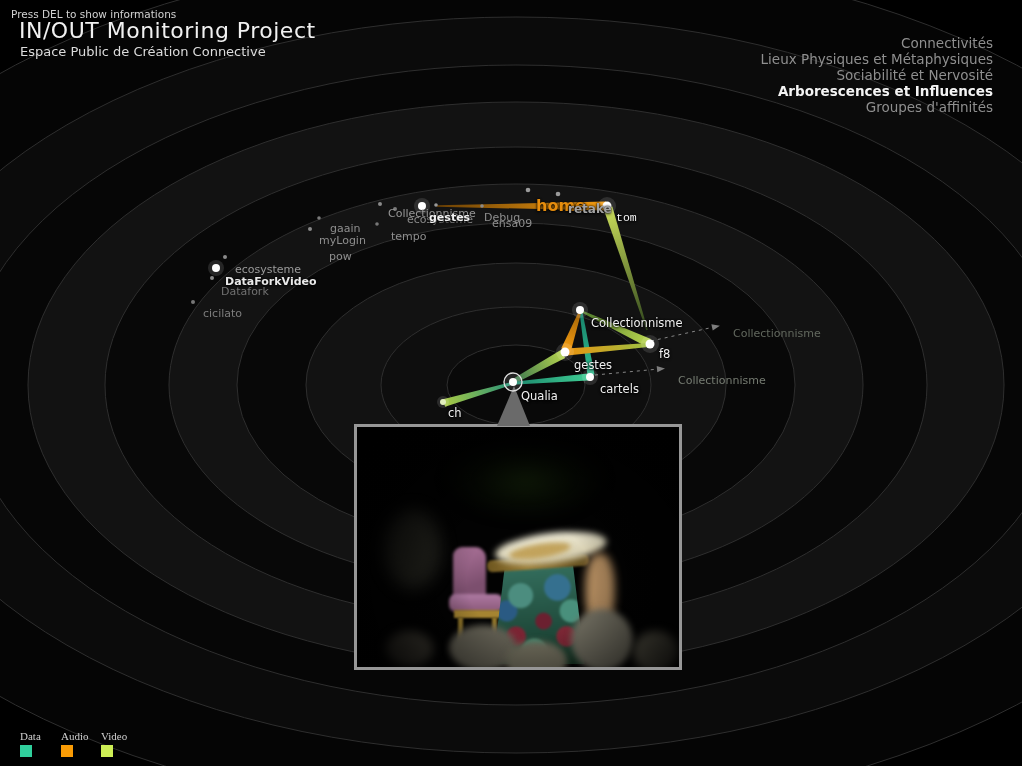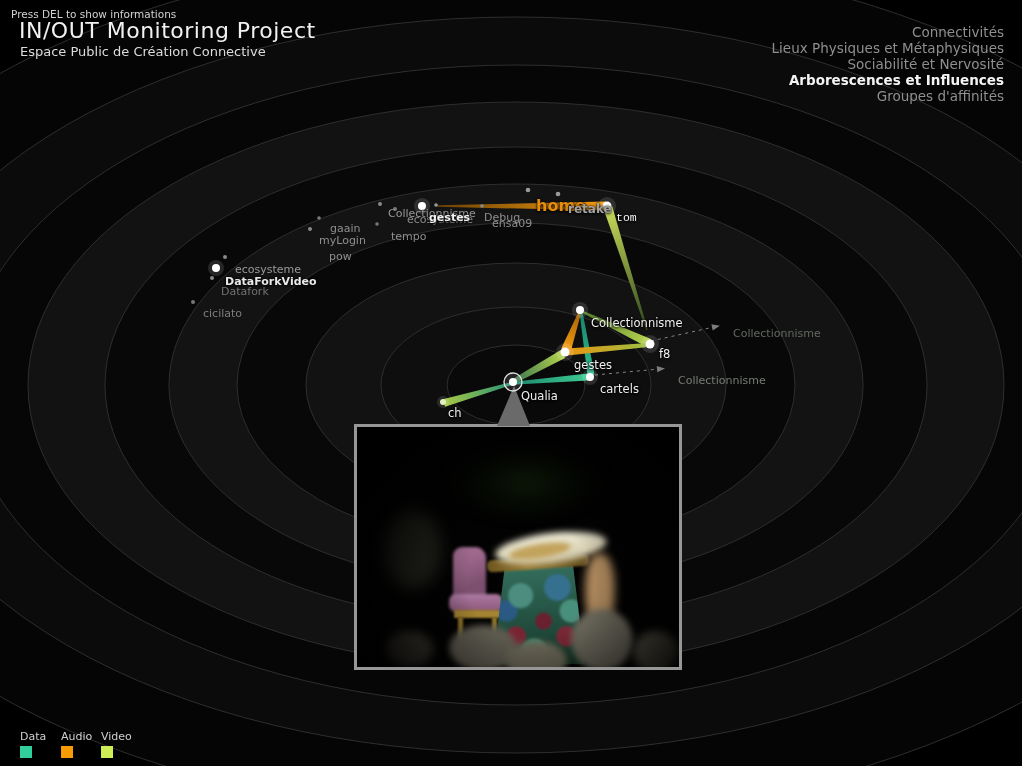--- a/index.html
+++ b/index.html
@@ -4,31 +4,31 @@
 <style>
   html,body{margin:0;padding:0;background:#000;}
   #stage{position:relative;width:1022px;height:766px;background:#000;overflow:hidden;
          font-family:"DejaVu Sans","Liberation Sans",sans-serif;}
   svg.layer{position:absolute;left:0;top:0;width:1022px;height:766px;}
   
   #hint{position:absolute;left:11px;top:8px;font-size:10.5px;color:#d2d2d2;}
   #title{position:absolute;left:19px;top:18px;font-size:22px;color:#f1f1f1;letter-spacing:.5px;}
   #subtitle{position:absolute;left:20px;top:44px;font-size:13px;color:#dcdcdc;}
   
-  #menu{position:absolute;right:18px;top:24px;list-style:none;margin:0;padding:0;text-align:right;}
+  #menu{position:absolute;right:18px;top:24px;list-style:none;margin:11px;padding:0;text-align:right;}
   #menu li{font-size:13.5px;line-height:16px;color:#8f8f8f;cursor:pointer;}
   #menu li.active{color:#f4f4f4;font-weight:700;}
   
   #labels{position:absolute;left:0;top:0;width:1022px;height:766px;pointer-events:none;}
   .glabel{position:absolute;font-size:11px;white-space:nowrap;}
   .glabel.shadow{text-shadow:0 1px 3px rgba(0,0,0,.95),0 0 2px #000;}
   
   #legend{position:absolute;left:20px;top:730px;}
   .legend-item{position:absolute;top:0;}
-  .legend-label{font-size:11px;color:#cfcfcf;display:block;}
+  .legend-label{font-size:11px;color:#cfcfcf;display:block;font-family:Liberation Serif, serif;}
   .legend-swatch{display:block;width:12px;height:12px;margin-top:3px;}
   
   #video-box{position:absolute;left:354px;top:424px;width:322px;height:240px;
              border:3px solid #979797;background:#020202;}
   #video-scene{position:absolute;inset:0;overflow:hidden;background:#020202;}
   .vs{position:absolute;}
   .vs-topshadow{left:88px;top:12px;width:160px;height:80px;border-radius:50%;
      background:radial-gradient(ellipse,#14220a 0%,rgba(8,16,4,.5) 50%,transparent 75%);filter:blur(6px);}
   .vs-leftfig{left:26px;top:82px;width:58px;height:80px;border-radius:50%;background:#262620;filter:blur(8px);opacity:.95;}
   .vs-chairback{left:96px;top:120px;width:33px;height:54px;border-radius:9px 11px 4px 4px;

